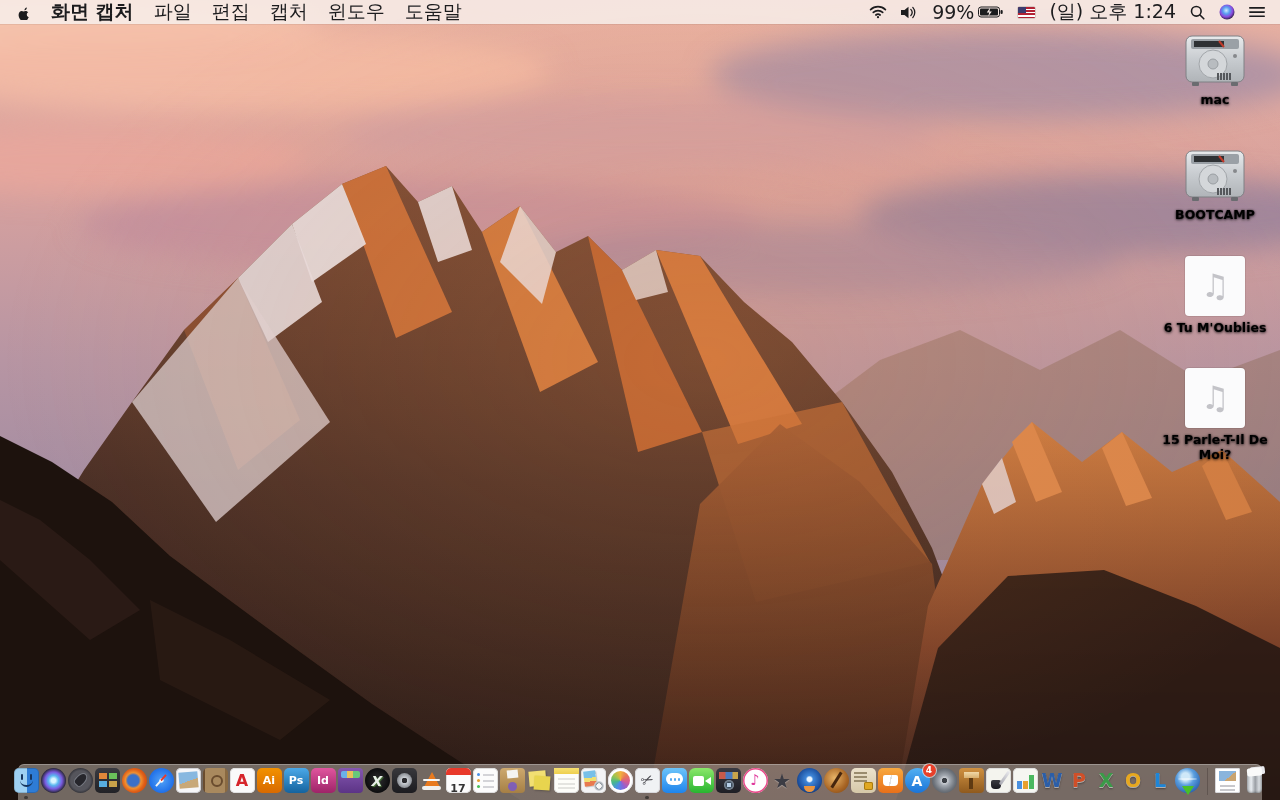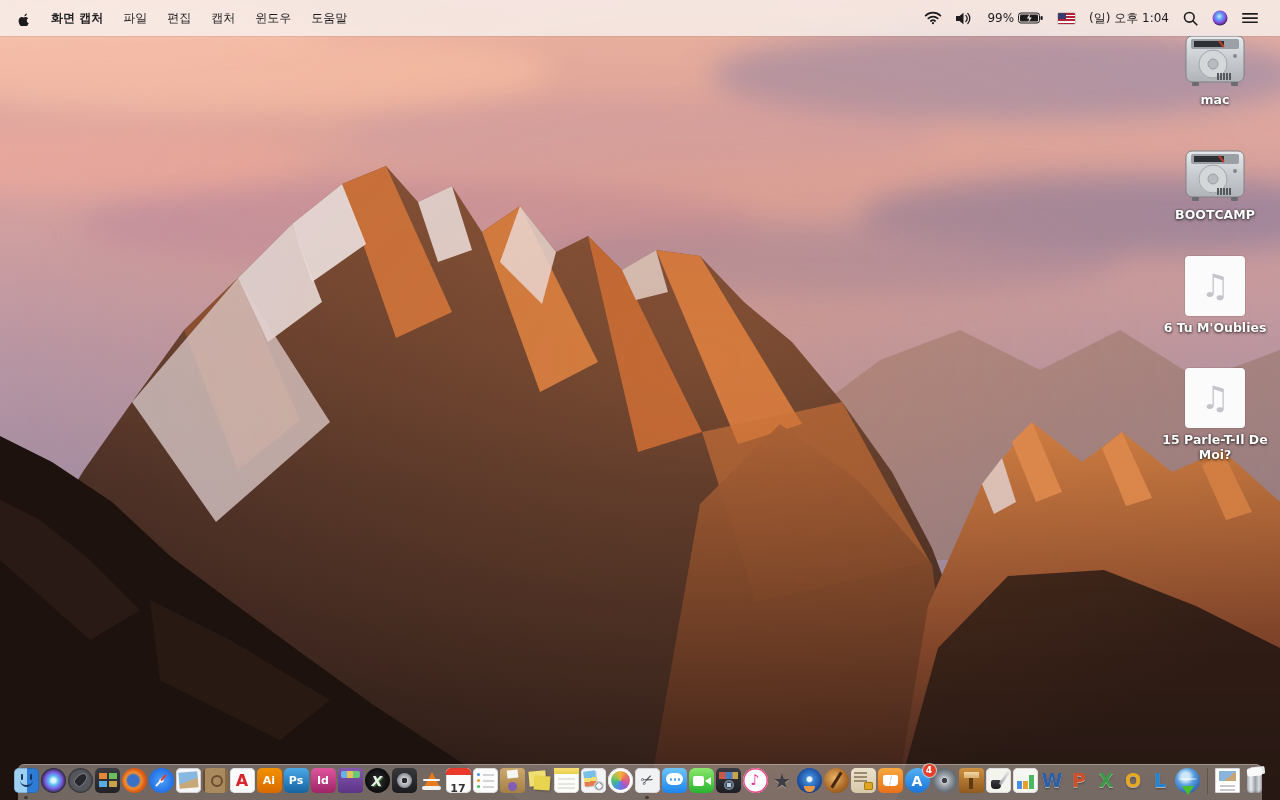--- a/index.html
+++ b/index.html
@@ -2,38 +2,38 @@
 <html><head>
 <meta charset="utf-8">
 <style>
   * { box-sizing: border-box; margin: 0; padding: 0; }
   html,body { width:1280px; height:800px; overflow:hidden; }
   .screen { position:relative; width:1280px; height:800px; overflow:hidden;
             font-family:"DejaVu Sans", sans-serif; background:#8d7f9b; }
   .wall { position:absolute; inset:0; width:1280px; height:800px; display:block; }
 
   
-  .menubar { position:absolute; left:0; top:0; right:0; height:36px;
+  .menubar { position:absolute; left:0; top:0; right:0; height:24px;
     background:rgba(248,240,237,.82); display:flex; align-items:center;
-    font-size:12px; color:#1c1c1e; box-shadow:0 0 1px rgba(0,0,0,.35); z-index:50; }
+    font-size:19px; color:#1c1c1e; box-shadow:0 0 1px rgba(0,0,0,.35); z-index:50; }
   .mb-left { display:flex; align-items:center; gap:0; padding-left:10px; }
   .mb-item { padding:0 10px; height:24px; display:flex; align-items:center; cursor:default; }
   .mb-app { font-weight:bold; }
   .apple-logo { padding:0 10px 0 8px; display:flex; align-items:center; }
-  .mb-right { margin-left:auto; display:flex; align-items:center; gap:0; padding-right:15px; }
+  .mb-right { margin-left:auto; display:flex; align-items:center; gap:0; padding-right:8px; }
   .mb-status { padding:0 7px; height:24px; display:flex; align-items:center; gap:4px; }
   .mb-right svg { display:block; }
   .flag { width:17px; height:11px; position:relative; overflow:hidden; border-radius:1px;
     background:repeating-linear-gradient(#b22234 0 1.6px,#fff 1.6px 3.2px); box-shadow:0 0 0 .5px rgba(0,0,0,.25);}
   .flag::after { content:""; position:absolute; left:0; top:0; width:8px; height:6px; background:#3c3b6e; }
 
   
   .desk-icon { position:absolute; left:1152px; width:126px; display:flex;
     flex-direction:column; align-items:center; z-index:10; cursor:default; }
-  .desk-label { margin-top:4px; font-size:12.5px; font-weight:bold; color:#ffffff;
+  .desk-label { margin-top:4px; font-size:12.5px; font-weight:bold; color:#000000;
     text-align:center; line-height:15px; text-shadow:0 1px 3px rgba(0,0,0,.7), 0 0 2px rgba(0,0,0,.5); }
   .audio-icon { width:60px; height:60px; background:#fbfbfc; border-radius:4px;
     box-shadow:0 0 0 1px rgba(0,0,0,.08); display:flex; align-items:center; justify-content:center; }
   .audio-icon span { font-size:32px; color:#c3c3c8; line-height:1; }
 
   
   .dock { position:absolute; left:18px; right:18px; bottom:0; height:36px;
     background:rgba(184,174,168,.55); border-radius:6px 6px 0 0;
     box-shadow:inset 0 1px 0 rgba(255,255,255,.28);
     display:flex; align-items:flex-start; justify-content:center; gap:2px;
@@ -265,21 +265,21 @@
         <svg width="26" height="12" viewBox="0 0 26 12">
           <rect x=".5" y="1" width="21" height="10" rx="2.5" fill="none" stroke="#1c1c1e"></rect>
           <rect x="2" y="2.5" width="18" height="7" rx="1" fill="#1c1c1e"></rect>
           <rect x="22.5" y="4" width="2.2" height="4" rx="1" fill="#1c1c1e"></rect>
           <path d="M12.2 1.6 L8.8 6.4 L11.2 6.4 L10.2 10.4 L13.8 5.6 L11.4 5.6 Z" fill="#f5eae6"></path>
         </svg>
       </span>
       <span class="mb-status">
           <span class="flag"></span>
         </span>
-      <span class="mb-status">(일) 오후 1:04</span>
+      <span class="mb-status">(일) 오후 1:24</span>
       <span class="mb-status">
         <svg width="15" height="15" viewBox="0 0 15 15" fill="none" stroke="#1c1c1e" stroke-width="1.6" stroke-linecap="round">
             <circle cx="6.3" cy="6.3" r="4.8"></circle>
             <line x1="10" y1="10" x2="13.8" y2="13.8"></line>
           </svg>
       </span>
       <span class="mb-status">
         <svg width="16" height="16" viewBox="0 0 16 16">
             <defs>
               <radialGradient id="siriG" cx="45%" cy="40%" r="65%">

